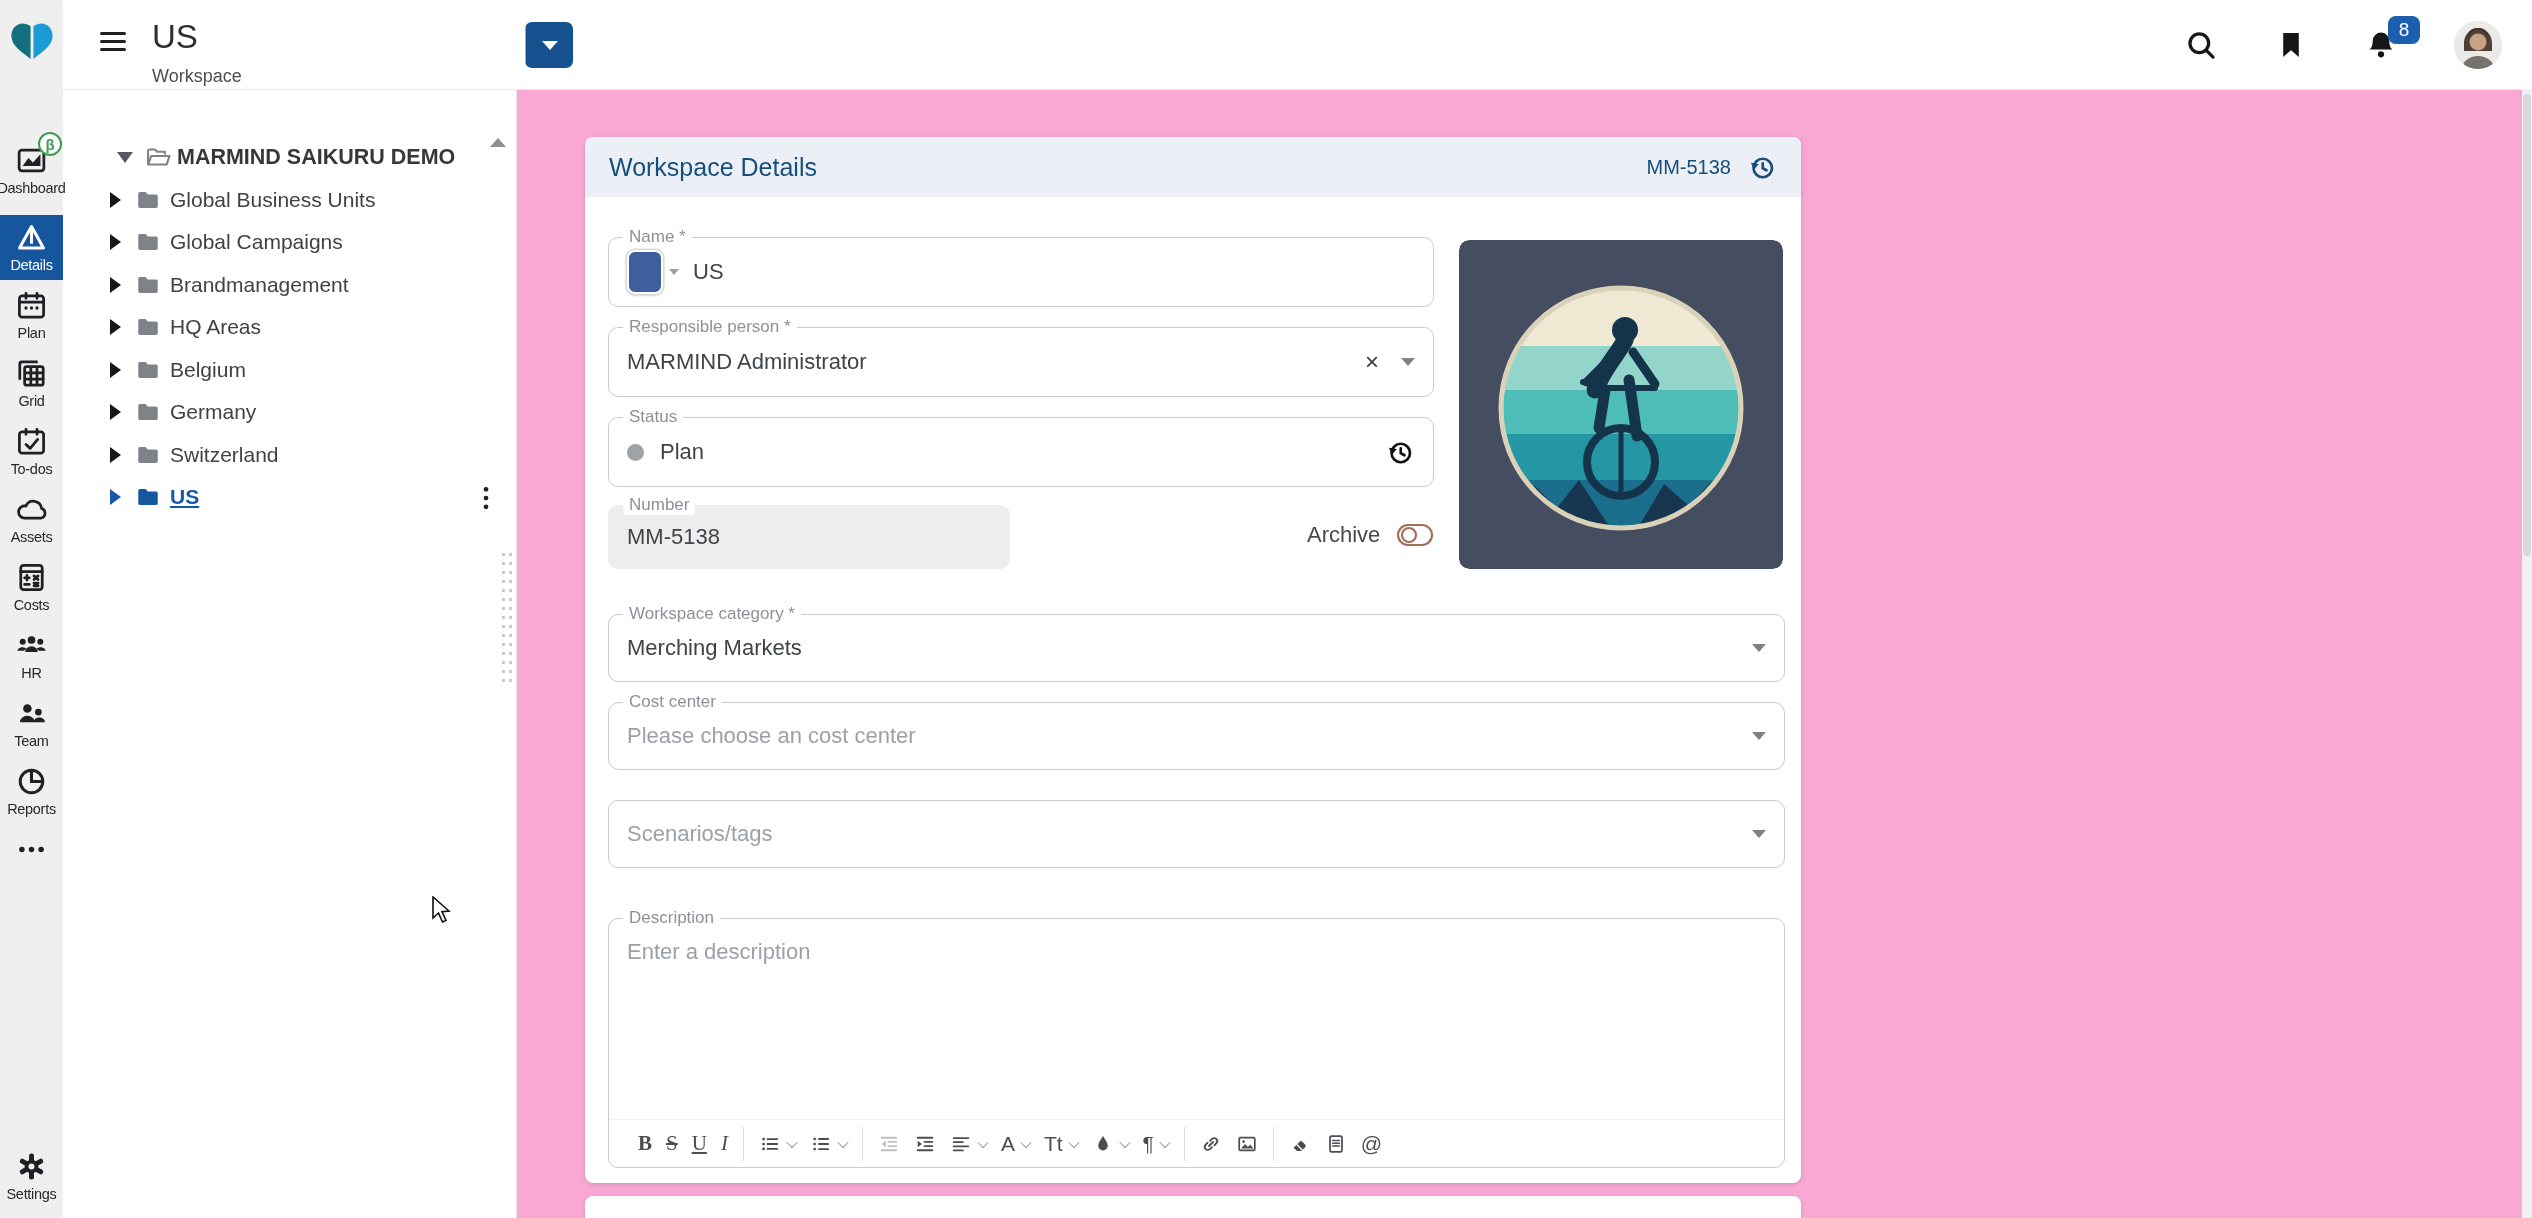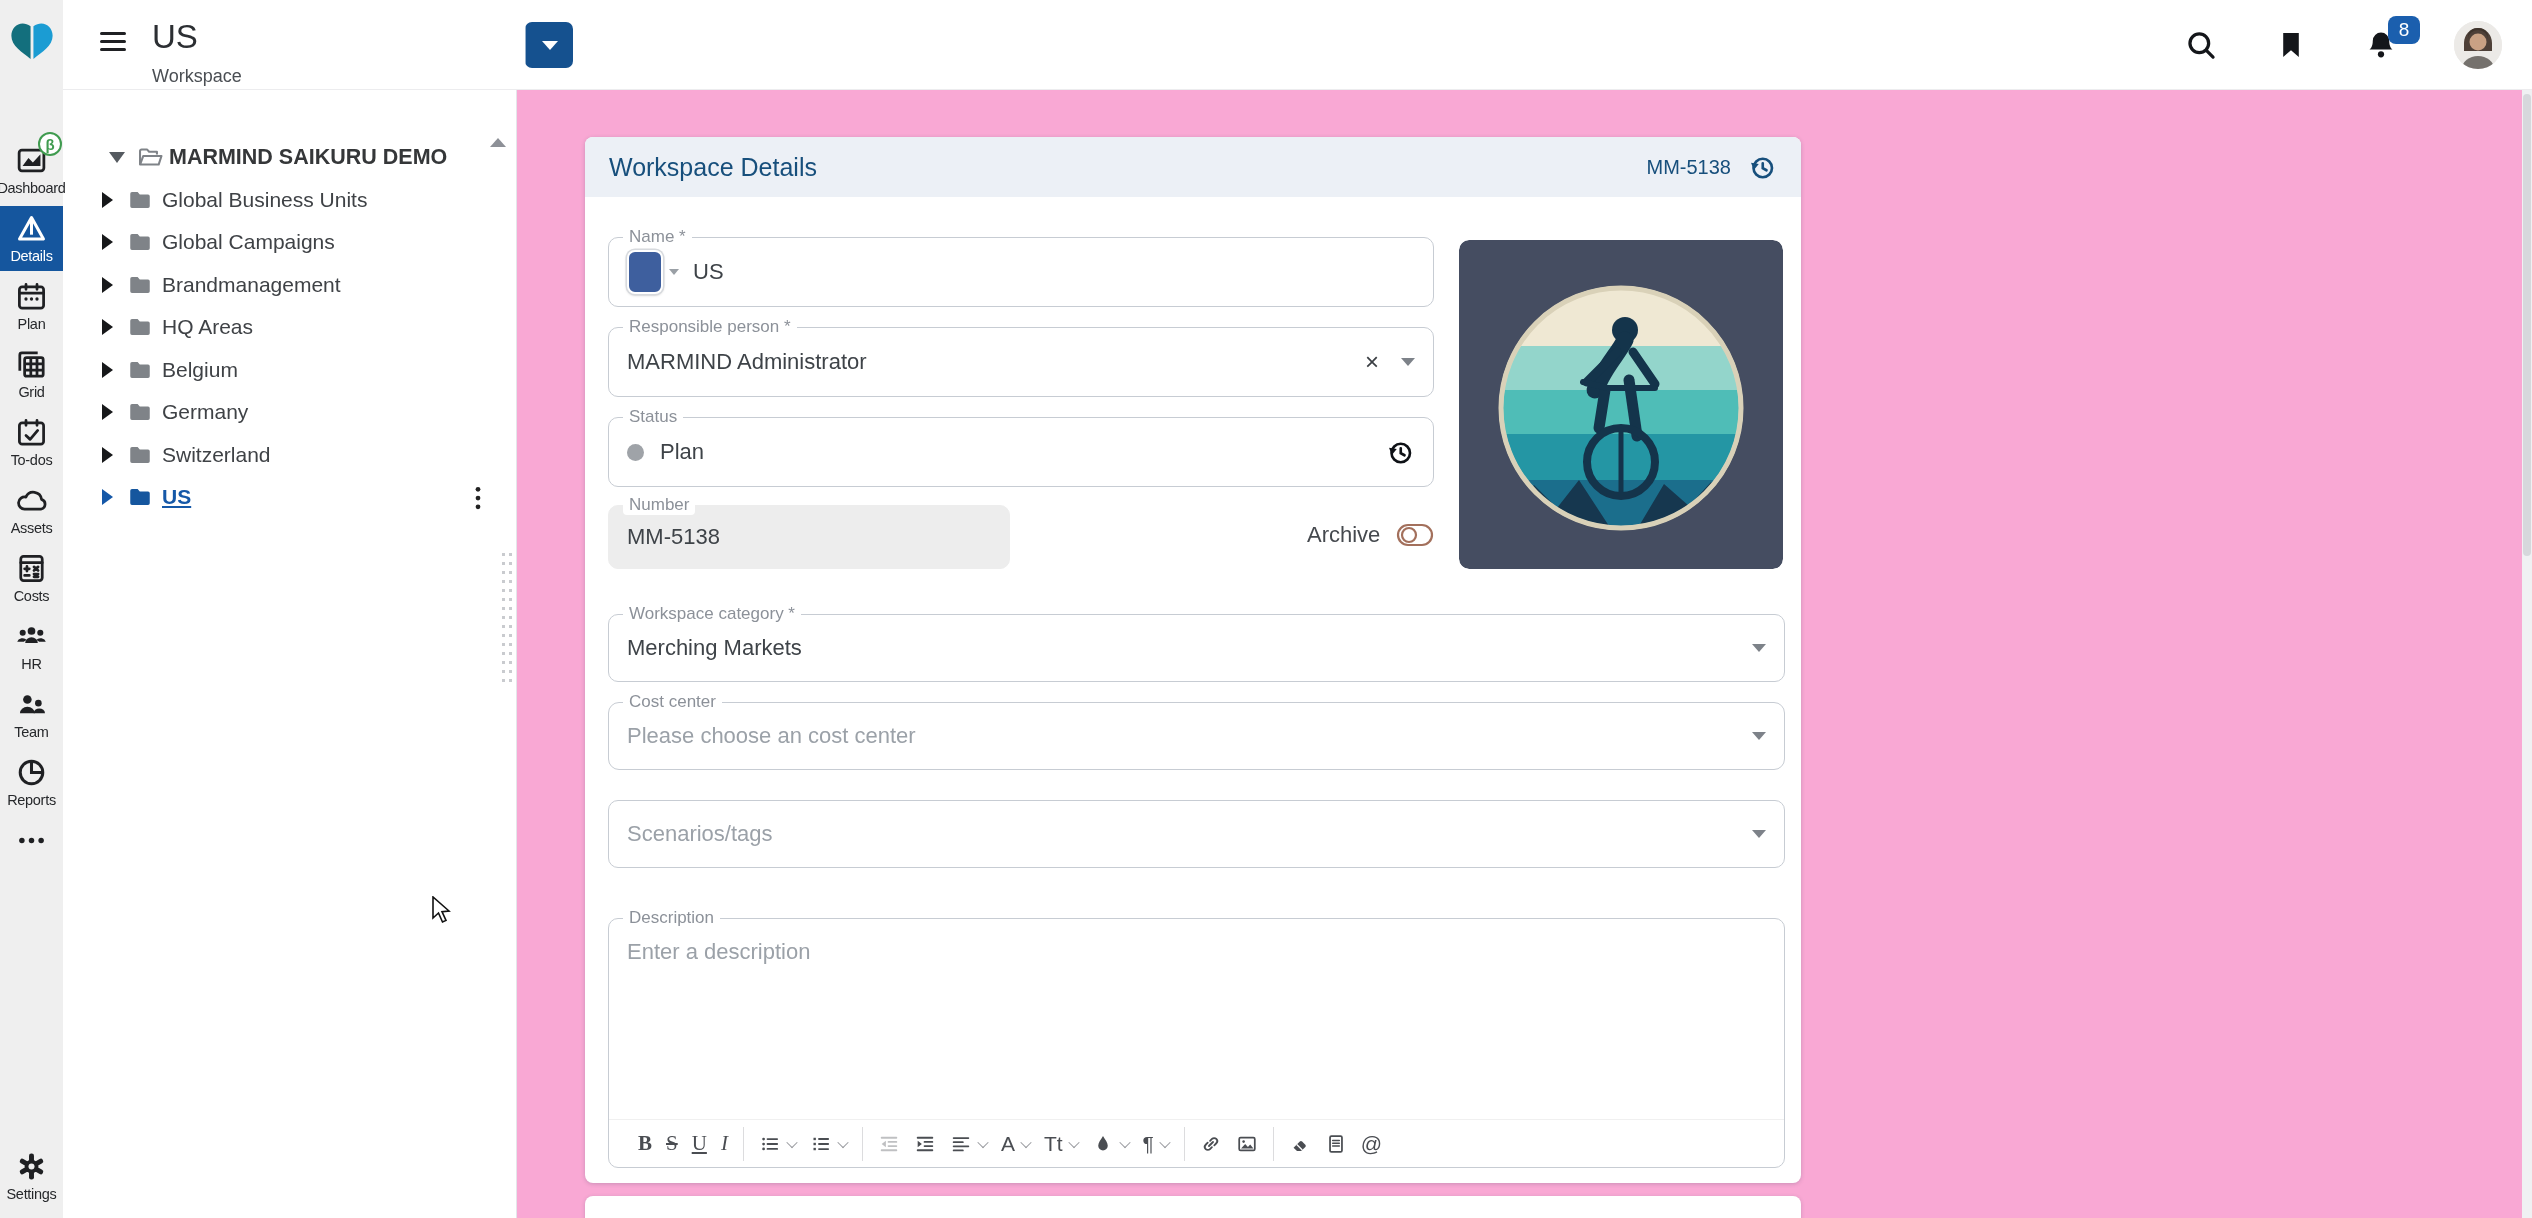--- a/index.html
+++ b/index.html
@@ -22,31 +22,31 @@
   .avatar { width:48px; height:48px; border-radius:50%; overflow:hidden; background:#ebe9e6; cursor:pointer; }
 
   
   .rail { position:absolute; left:0; top:0; width:63px; height:1218px; background:#EFEFEF; z-index:6; }
   .logo { position:absolute; left:8px; top:16px; width:48px; height:56px; }
   .rail-items { position:absolute; left:0; top:138px; width:63px; display:flex; flex-direction:column; }
   .rail-item { width:63px; padding:6px 0 7px; display:flex; flex-direction:column; align-items:center; gap:3px; cursor:pointer; color:#1f2023; margin-bottom:3px; }
   .rail-item .ric { width:33px; height:33px; position:relative; }
   .rail-item .ric svg { width:100%; height:100%; }
   .rail-item .rlbl { font-size:14.5px; letter-spacing:-.3px; color:#26282b; }
-  .rail-item.active { background:#15569E; color:#fff; }
+  .rail-item.active { background:#15569E; color:#fff;margin-top:9px; }
   .rail-item.active .rlbl { color:#fff; }
   .beta { position:absolute; top:-12px; right:-14px; width:24px; height:24px; border-radius:50%; background:#fff; border:2px solid #3F9B4F; color:#3F9B4F; font-size:15px; display:flex; align-items:center; justify-content:center; font-weight:bold; }
   .rail-settings { position:absolute; left:0; bottom:6px; width:63px; }
 
   
   .treepanel { position:absolute; left:63px; top:90px; width:454px; height:1128px; background:#fff; border-right:1px solid #e4e6ea; z-index:4; }
   .tree-scroll-up { position:absolute; right:10px; top:48px; width:0; height:0; border-left:8px solid transparent; border-right:8px solid transparent; border-bottom:9px solid #8d9097; cursor:pointer; }
   .tree-resizer { position:absolute; right:2px; top:460px; width:14px; height:135px; cursor:col-resize;
       background-image:radial-gradient(circle,#c9cbcf 1.6px,transparent 1.8px); background-size:7px 9px; }
-  .tree { position:absolute; left:4px; top:46px; width:440px; }
+  .tree { position:absolute; left:12px; top:46px; width:440px; }
   .trow { height:42.5px; display:flex; align-items:center; position:relative; cursor:pointer; }
   .trow .lbl { font-size:21px; color:#3F4246; margin-left:9px; white-space:nowrap; }
   .trow.root { padding-left:42px; }
   .trow.root .lbl { font-size:21.5px; font-weight:bold; color:#353739; margin-left:6px; }
   .trow.child { padding-left:35px; }
   .caret-closed { width:0; height:0; border-top:8px solid transparent; border-bottom:8px solid transparent; border-left:11px solid #17181a; margin-right:14px; }
   .caret-open { width:0; height:0; border-left:8px solid transparent; border-right:8px solid transparent; border-top:11px solid #555a60; margin-right:12px; }
   .tfold { width:26px; height:26px; color:#7F8388; flex:0 0 auto; }
   .tfold svg { width:100%; height:100%; }
   .trow.selected .lbl { color:#1558A8; text-decoration:underline; font-weight:bold; }

